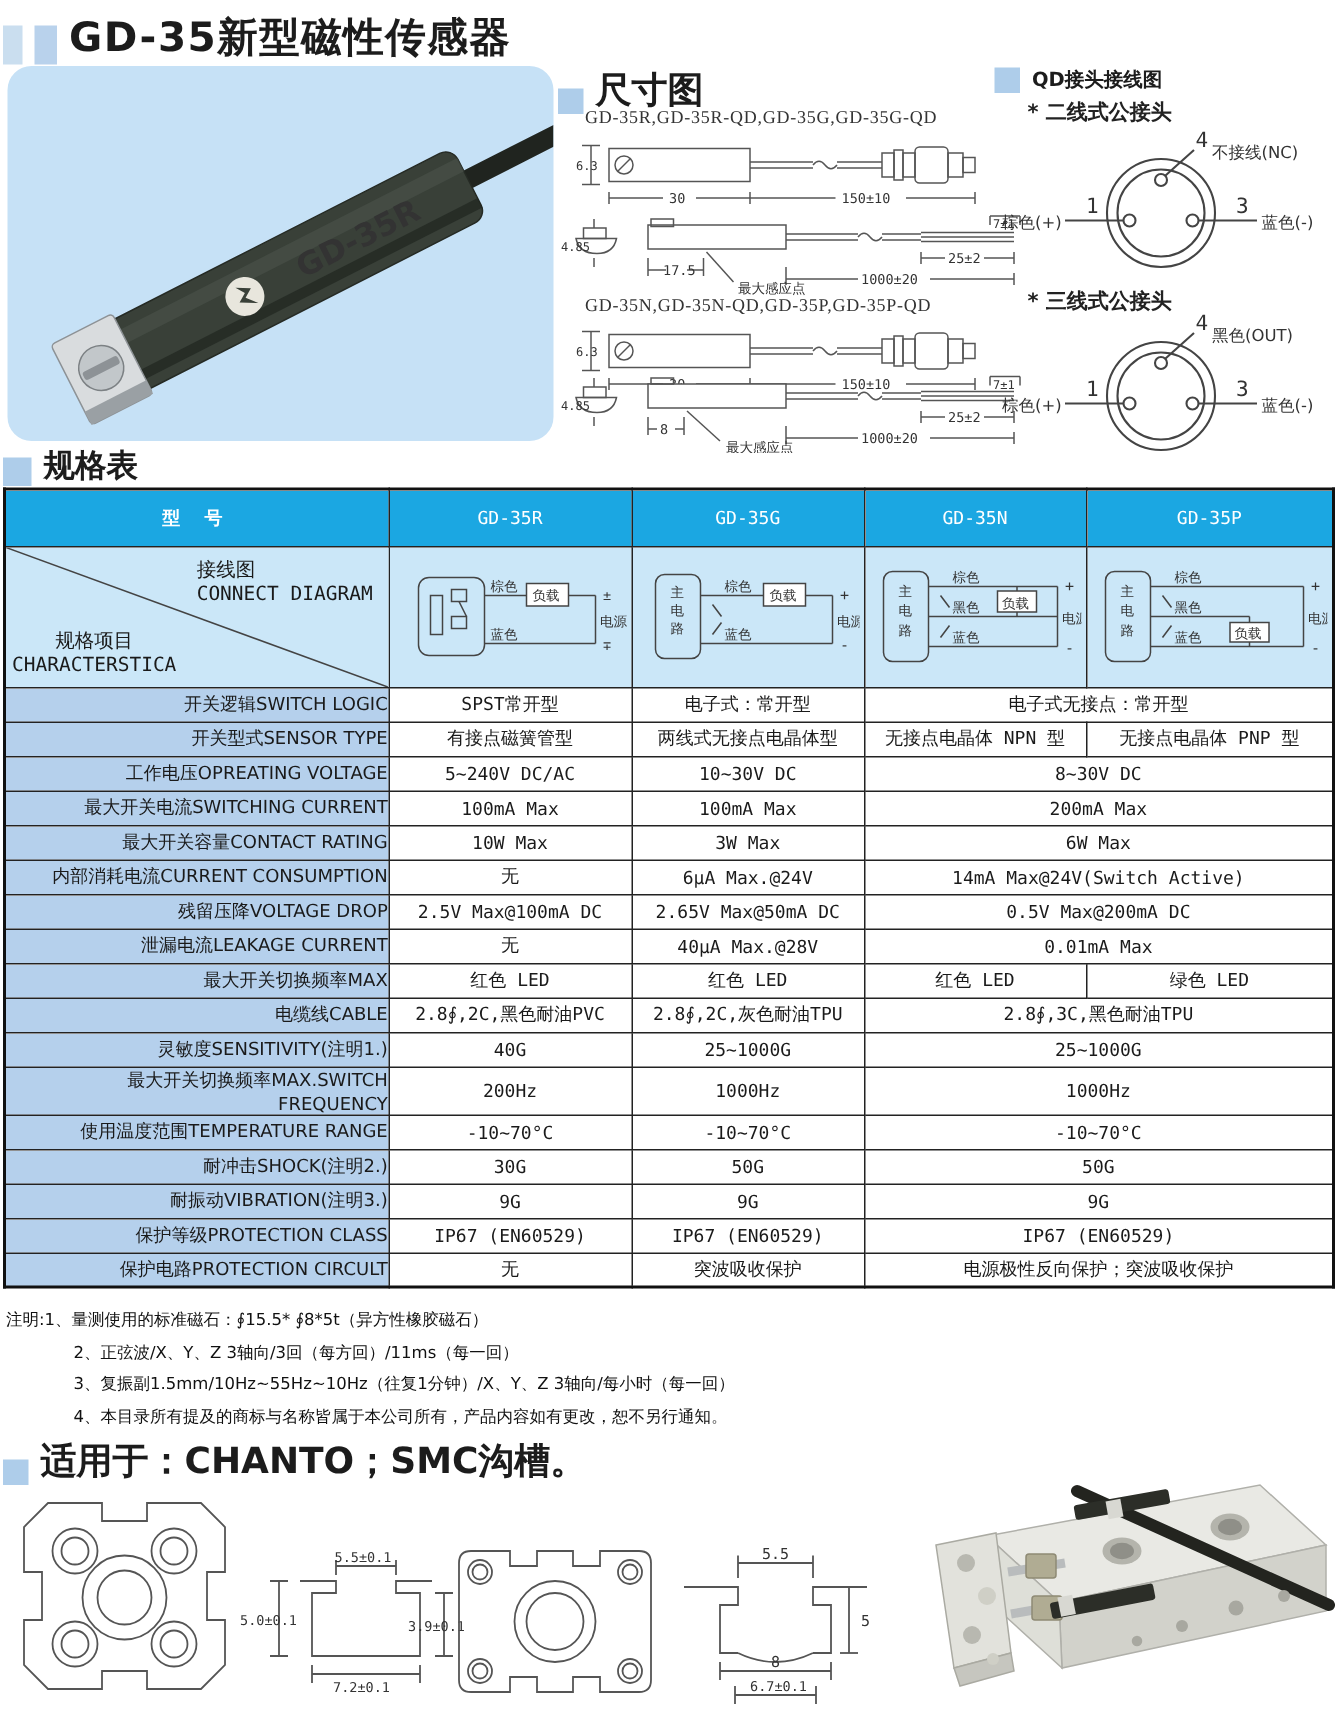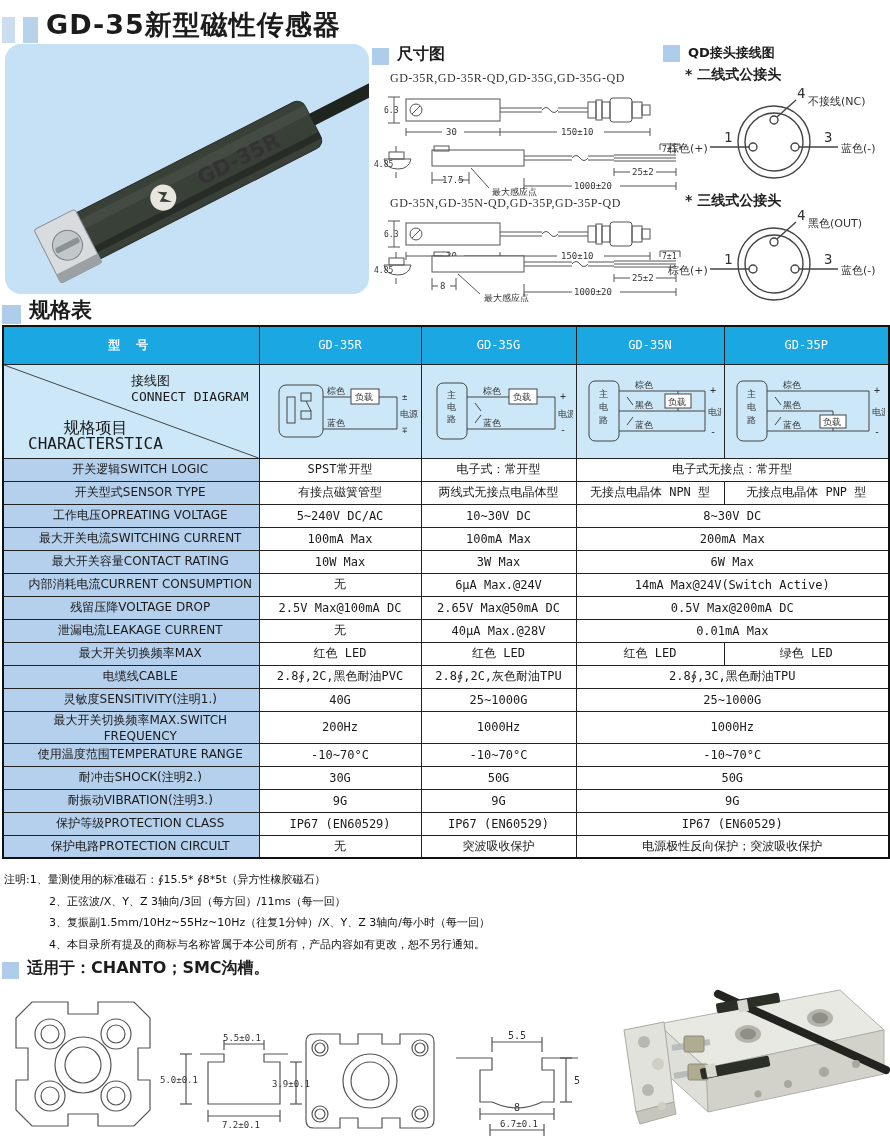--- a/index.html
+++ b/index.html
@@ -8,21 +8,21 @@
           font-family:"DejaVu Sans", sans-serif; color:#1a1a1a; overflow:hidden; }
   .mono { font-family:"DejaVu Sans Mono", monospace; }
 
   
   .sec-head { position:absolute; display:flex; align-items:flex-end; gap:8px; }
   .sq { display:inline-block; background:#aecdea; }
   .sq.s1 { width:13px; height:26px; background:#cadeef; }
   .sq.s2 { width:15px; height:26px; background:#b9d2ec; }
   .sq.m  { width:17px; height:17px; }
   .h-title { font-size:27px; font-weight:bold; letter-spacing:1px; color:#1c1c1c; }
-  .h-sec   { font-size:16px; font-weight:bold; color:#1c1c1c; }
+  .h-sec   { font-size:24px; font-weight:bold; color:#1c1c1c; }
 
   
   .photo-panel { position:absolute; left:5px; top:44px; width:364px; height:250px;
                  border-radius:16px; background:#c6e1f6; overflow:hidden; }
 
   .dim-models { position:absolute; font-size:12px; color:#333; letter-spacing:0.5px;
                 font-family:Liberation Serif, serif; }
   .qd-sub { position:absolute; font-size:14px; font-weight:bold; color:#222; }
 
   svg text { font-family:"DejaVu Sans Mono", monospace; fill:#333; }
@@ -33,23 +33,23 @@
                border-collapse:collapse; table-layout:fixed; }
   table.spec th, table.spec td { border:1px solid #222; font-size:12px; overflow:hidden; }
   table.spec { border:2px solid #111; }
   th.model-h { background:#1ba7e2; color:#fff; height:38px; font-size:16px; font-weight:bold; letter-spacing:6px;}
   th.model-c { background:#1ba7e2; color:#fff; height:38px; font-size:13.5px; font-weight:normal;
                font-family:"DejaVu Sans Mono", monospace; }
   tr.diagram-row td { height:94px; background:#cbe7f8; text-align:center; vertical-align:middle; }
   td.corner { background:#bdd7f0; position:relative; }
   td.corner .diag { position:absolute; left:0; top:0; width:100%; height:100%; }
   td.corner .c-top { position:absolute; right:10px; top:8px; text-align:left; font-size:13px; line-height:16px; }
-  td.corner .c-bot { position:absolute; left:24px; bottom:6px; font-size:16px; line-height:16px; }
+  td.corner .c-bot { position:absolute; left:4px; bottom:6px; font-size:13px; line-height:16px; }
   tr.data-row td { height:23px; }
-  td.lbl { background:#b5d0ec; text-align:center; padding-left:18px; font-size:12px; }
+  td.lbl { background:#b5d0ec; text-align:right; padding-left:18px; font-size:12px; }
   td.val { background:#fff; text-align:center; font-size:12px; font-family:"DejaVu Sans Mono", monospace; }
 
   .notes { position:absolute; left:4px; top:869px; width:884px; font-size:11px; line-height:21.5px; color:#111; }
   .notes .n-ind { margin-left:45px; }
 
   .abs { position:absolute; }
 </style>
 </head>
 <body>
 

